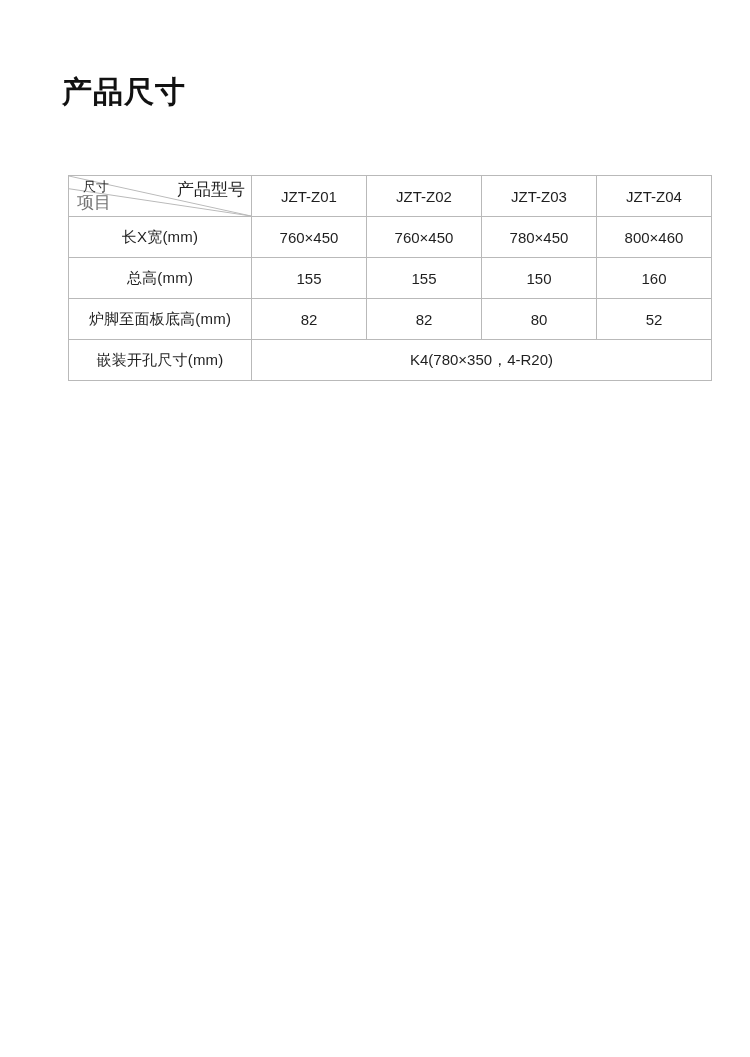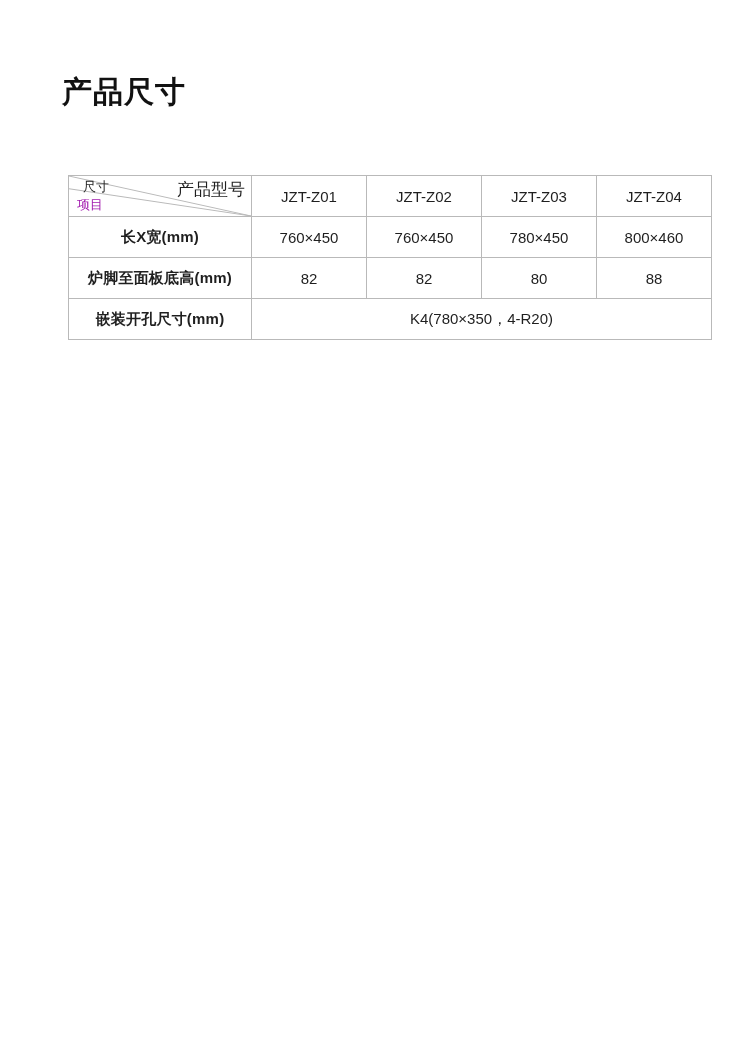--- a/index.html
+++ b/index.html
@@ -77,31 +77,30 @@
     position: absolute;
     right: 6px;
     top: 2px;
     font-size: 17px;
     color: #1f1f1f;
   }
   td.corner .lbl-item {
     position: absolute;
     left: 8px;
     bottom: 2px;
-    font-size: 13px;
-    color: #a21caf;
+    font-size: 17px;
+    color: #737373;
   }
   td.model-head {
     font-size: 16px;
     height: 44px;
   }
   td.row-label {
     font-size: 15px;
     letter-spacing: 0.2px;
-    font-weight: bold;
   }
   td.small-label {
     font-size: 14px;
     border-radius: 19px;
   }
   td.value {
     font-size: 15px;
   }
   td.merged {
     font-size: 15px;
@@ -135,27 +134,34 @@
         </tr>
 
         <tr>
           <td class="row-label">长X宽(mm)</td>
           <td class="value">760×450</td>
           <td class="value">760×450</td>
           <td class="value">780×450</td>
           <td class="value">800×460</td>
         </tr>
 
+        <tr>
+          <td class="row-label">总高(mm)</td>
+          <td class="value">155</td>
+          <td class="value">155</td>
+          <td class="value">150</td>
+          <td class="value">160</td>
+        </tr>
 
         <tr>
           <td class="row-label small-label">炉脚至面板底高(mm)</td>
           <td class="value">82</td>
           <td class="value">82</td>
           <td class="value">80</td>
-          <td class="value">88</td>
+          <td class="value">52</td>
         </tr>
 
         <tr>
           <td class="row-label small-label">嵌装开孔尺寸(mm)</td>
           <td class="merged" colspan="4">K4(780×350，4-R20)</td>
         </tr>
       </tbody>
     </table>
   </div>
 

